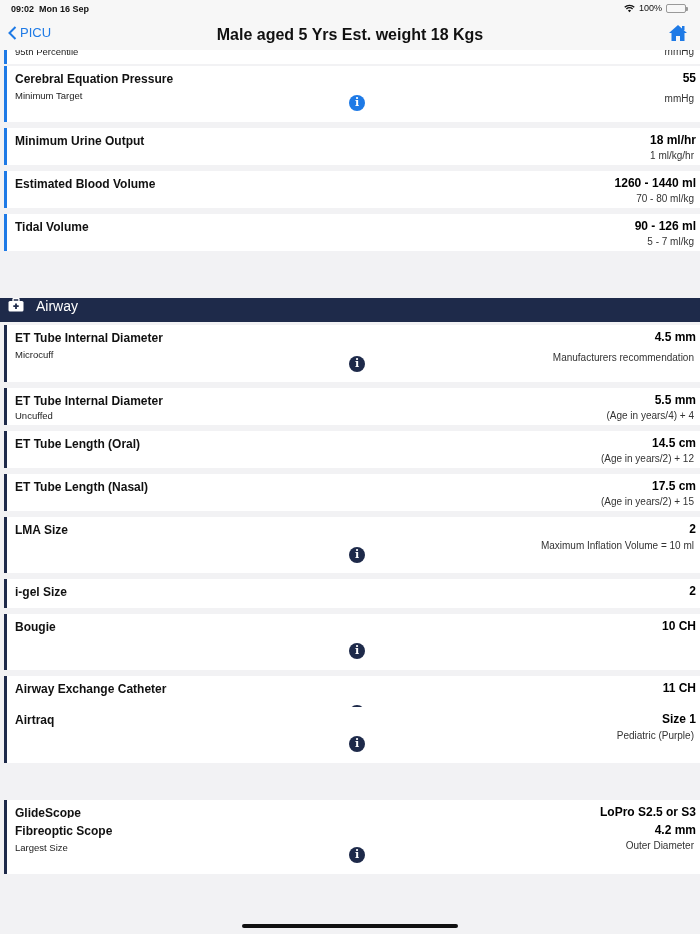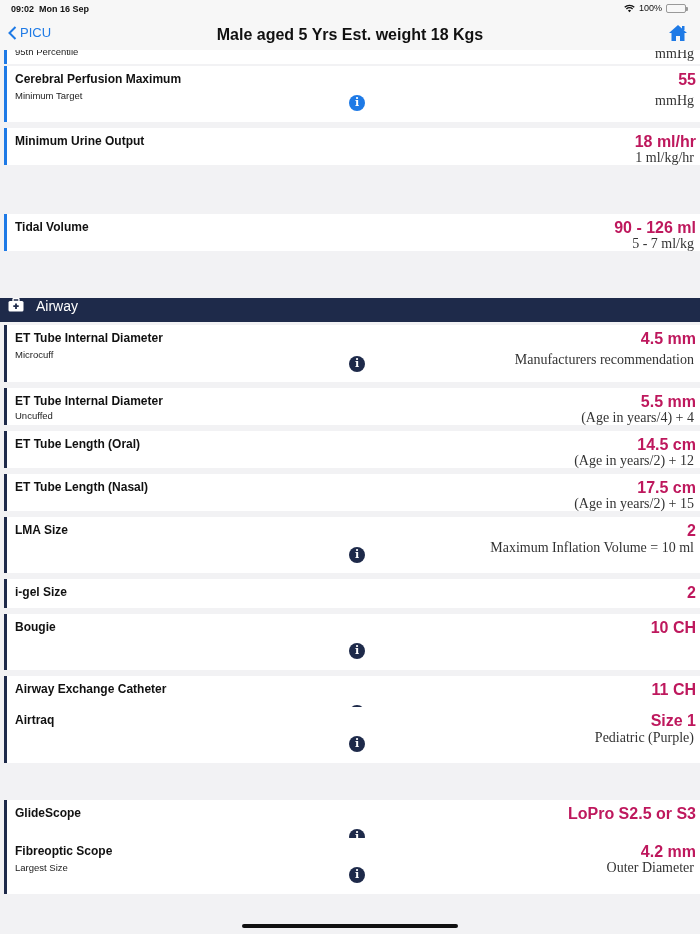--- a/index.html
+++ b/index.html
@@ -12,22 +12,22 @@
   .battery .fill { width: 100%; height: 100%; background: #111; border-radius: 1px; }
   .nav-bar { position: absolute; top: 18px; left: 0; width: 700px; height: 32px; background: #f7f7f7; }
   .back-btn { position: absolute; left: 8px; top: 7px; color: #1e7ae6; font-size: 13px; display: flex; align-items: center; gap: 3px; cursor: pointer; }
   .nav-title { position: absolute; left: 0; right: 0; top: 8px; text-align: center; font-size: 16px; font-weight: bold; }
   .home-btn { position: absolute; right: 12px; top: 6px; width: 20px; height: 18px; cursor: pointer; }
   .content { position: absolute; top: 50px; left: 0; width: 700px; height: 884px; overflow: hidden; }
   .card { position: absolute; left: 4px; width: 696px; background: #fff; border-left: 3px solid #1e7ae6; }
   .card.dark { border-left-color: #1e2a4a; }
   .card .label { position: absolute; left: 8px; top: 6px; font-size: 12px; font-weight: bold; color: #111; }
   .card .sub { position: absolute; left: 8px; top: 24px; font-size: 9.5px; color: #222; }
-  .card .value { position: absolute; right: 4px; top: 5px; font-size: 16px; font-weight: bold; color: #be185d; }
-  .card .note { position: absolute; right: 6px; top: 27px; font-size: 14px; color: #333; font-family: Liberation Serif, serif; }
+  .card .value { position: absolute; right: 4px; top: 5px; font-size: 12px; font-weight: bold; color: #000000; }
+  .card .note { position: absolute; right: 6px; top: 27px; font-size: 10px; color: #333; }
   .info { position: absolute; left: 342px; width: 16px; height: 16px; border-radius: 50%; color: #fff; font-size: 11px; font-weight: bold; font-family: "DejaVu Serif", serif; text-align: center; line-height: 16px; cursor: pointer; }
   .info.blue { background: #1e7ae6; }
   .info.navy { background: #1e2a4a; }
   .section-header { position: absolute; left: 0; width: 700px; height: 24px; background: #1e2a4a; color: #fff; display: flex; align-items: flex-start; }
   .section-header .title { font-size: 14px; margin-left: 12px; }
   .kit-icon { margin-left: 8px; width: 16px; height: 14px; position: relative; }
   .home-indicator { position: absolute; bottom: 6px; left: 242px; width: 216px; height: 4px; background: #111; border-radius: 2px; }
 </style>
 </head>
 <body>
@@ -60,33 +60,38 @@
 </div>
 
 <div class="content">
 
   <div class="card" style="top:-14px;height:28px;">
     <span class="sub" style="top:10px;">95th Percentile</span>
     <span class="note" style="top:10px;">mmHg</span>
   </div>
 
   <div class="card" style="top:16px;height:56px;">
-    <span class="label">Cerebral Perfusion Maximum</span>
+    <span class="label">Cerebral Equation Pressure</span>
     <span class="sub">Minimum Target</span>
     <span class="value">55</span>
     <span class="note">mmHg</span>
     <span class="info blue" style="top:29px;">i</span>
   </div>
 
   <div class="card" style="top:78px;height:37px;">
     <span class="label">Minimum Urine Output</span>
     <span class="value">18 ml/hr</span>
     <span class="note" style="top:22px;">1 ml/kg/hr</span>
   </div>
 
+  <div class="card" style="top:121px;height:37px;">
+    <span class="label">Estimated Blood Volume</span>
+    <span class="value">1260 - 1440 ml</span>
+    <span class="note" style="top:22px;">70 - 80 ml/kg</span>
+  </div>
 
   <div class="card" style="top:164px;height:37px;">
     <span class="label">Tidal Volume</span>
     <span class="value">90 - 126 ml</span>
     <span class="note" style="top:22px;">5 - 7 ml/kg</span>
   </div>
 
 
   <div class="section-header" style="top:248px;">
     <svg class="kit-icon" viewBox="0 0 16 14">
@@ -154,21 +159,21 @@
     <span class="note" style="top:23px;">Pediatric (Purple)</span>
     <span class="info navy" style="top:29px;">i</span>
   </div>
 
   <div class="card dark" style="top:750px;height:56px;">
     <span class="label">GlideScope</span>
     <span class="value">LoPro S2.5 or S3</span>
     <span class="info navy" style="top:29px;">i</span>
   </div>
 
-  <div class="card dark" style="top:788px;height:56px;">
+  <div class="card dark" style="top:768px;height:56px;">
     <span class="label">Fibreoptic Scope</span>
     <span class="sub">Largest Size</span>
     <span class="value">4.2 mm</span>
     <span class="note" style="top:22px;">Outer Diameter</span>
     <span class="info navy" style="top:29px;">i</span>
   </div>
 </div>
 
 <div class="home-indicator"></div>
 

